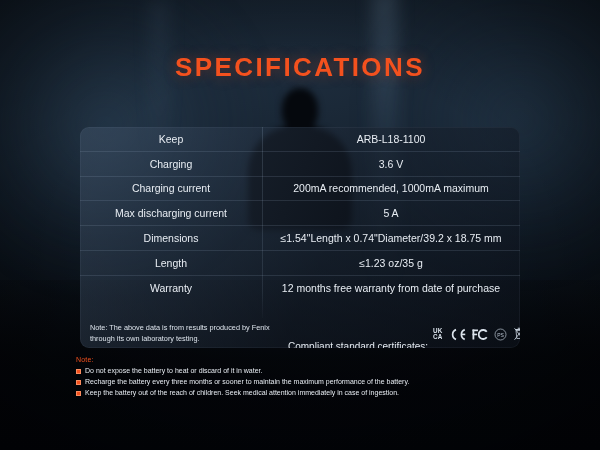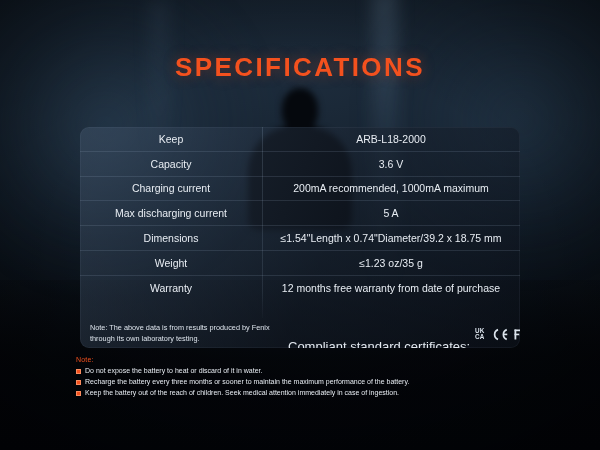--- a/index.html
+++ b/index.html
@@ -178,21 +178,21 @@
     width: 196px;
     flex: none;
   }
   .cert-wrap {
     display: flex;
     align-items: center;
     gap: 5px;
     margin-left: 2px;
   }
   .cert-label {
-    font-size: 13px;
+    font-size: 10px;
     color: #e3e9f0;
     white-space: nowrap;
     margin-top: 24px;
   }
   .cert-icons {
     display: flex;
     align-items: center;
     gap: 6px;
     color: #cfd8e2;
   }
@@ -266,40 +266,40 @@
   <div class="title">SPECIFICATIONS</div>
 
   <div class="panel">
     <div class="panel-inner">
       <div class="col-divider"></div>
 
       <table class="spec-table">
         <tbody>
           <tr>
             <td class="cell-label">Keep</td>
-            <td class="cell-value">ARB-L18-2000</td>
-          </tr>
-          <tr>
-            <td class="cell-label">Capacity</td>
+            <td class="cell-value">ARB-L18-1100</td>
+          </tr>
+          <tr>
+            <td class="cell-label">Charging</td>
             <td class="cell-value">3.6 V</td>
           </tr>
           <tr>
             <td class="cell-label">Charging current</td>
             <td class="cell-value">200mA recommended, 1000mA maximum</td>
           </tr>
           <tr>
             <td class="cell-label">Max discharging current</td>
             <td class="cell-value">5 A</td>
           </tr>
           <tr>
             <td class="cell-label">Dimensions</td>
             <td class="cell-value">≤1.54"Length x 0.74"Diameter/39.2 x 18.75 mm</td>
           </tr>
           <tr>
-            <td class="cell-label">Weight</td>
+            <td class="cell-label">Length</td>
             <td class="cell-value">≤1.23 oz/35 g</td>
           </tr>
           <tr>
             <td class="cell-label">Warranty</td>
             <td class="cell-value">12 months free warranty from date of purchase</td>
           </tr>
         </tbody>
       </table>
 
       <div class="panel-foot">

